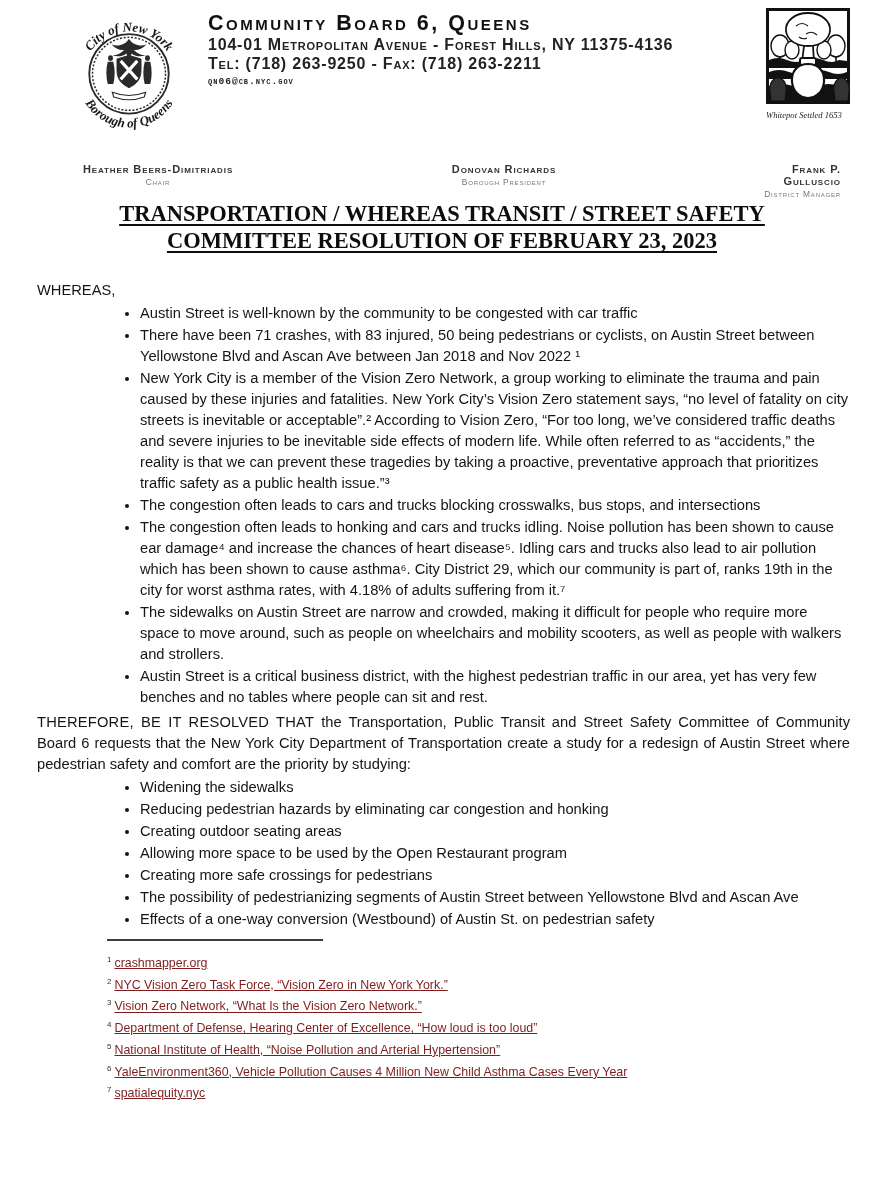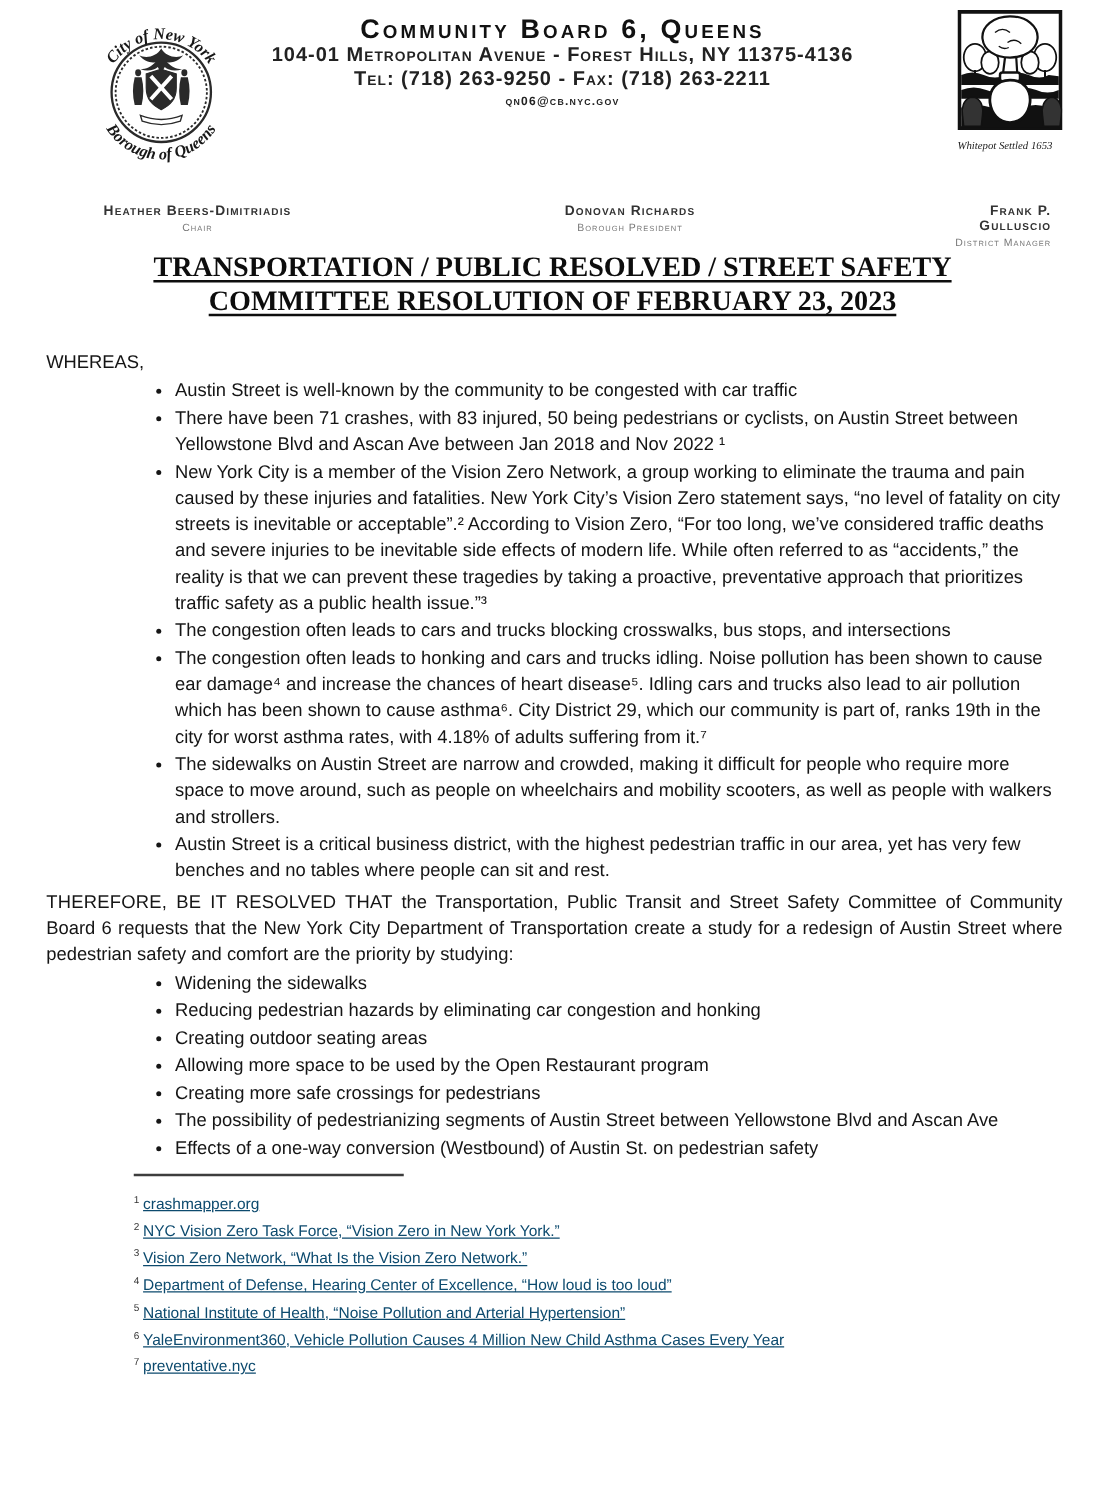--- a/index.html
+++ b/index.html
@@ -4,26 +4,26 @@
 <style>
   html,body{margin:0;padding:0;background:#ffffff;}
   body{width:884px;height:1188px;overflow:hidden;
        font-family:"Liberation Sans","DejaVu Sans",sans-serif;color:#1a1a1a;
        -webkit-font-smoothing:antialiased;}
   .page{position:relative;width:884px;height:1188px;background:#fff;}
 
   
   .letterhead{position:relative;height:196px;}
   .seal{position:absolute;left:68px;top:4px;width:122px;height:136px;}
-  .org-block{position:absolute;left:176px;right:160px;top:10px;text-align:center;}
+  .org-block{position:absolute;left:208px;right:160px;top:10px;text-align:left;}
   .org-name{font-weight:bold;font-variant:small-caps;font-size:21.5px;letter-spacing:2.5px;
             color:#111;line-height:26px;}
   .org-sub{font-weight:bold;font-variant:small-caps;font-size:16px;letter-spacing:0.8px;
            color:#222;line-height:18.5px;}
-  .org-sub.tiny{font-size:9.6px;letter-spacing:1px;}
+  .org-sub.tiny{font-size:9.6px;letter-spacing:1px;font-family:Liberation Mono, monospace;}
   .whitepot{position:absolute;right:32px;top:8px;width:86px;}
   .whitepot-caption{font-family:"Liberation Serif","DejaVu Serif",serif;font-style:italic;
                     font-size:8.6px;color:#222;margin-top:2px;white-space:nowrap;}
   .official{position:absolute;top:163px;text-align:center;transform:translateX(-50%);}
   .official-name{font-weight:bold;font-variant:small-caps;font-size:11px;letter-spacing:0.9px;color:#333;}
   .official-title{font-variant:small-caps;font-size:8.4px;letter-spacing:0.8px;color:#777;margin-top:2px;}
   .o1{left:158px;} .o2{left:492px;margin-left:12px;} .o3{left:798px;text-align:right;}
 
   
   .doc-title{margin:4px 0 0;text-align:center;font-family:"Liberation Serif","DejaVu Serif",serif;
@@ -36,21 +36,21 @@
   ul.bullets{margin:0;padding:0 0 0 103px;list-style:disc outside;}
   ul.bullets li{margin:0 0 1px 0;padding:0;}
   .resolved{margin:4px 0 2px 0;text-align:justify;}
   .resolved b{font-weight:normal;letter-spacing:0.2px;}
 
   
   .footnotes{margin:9px 0 0 107px;}
   .fn-sep{width:216px;border-top:2px solid #3d3d3d;margin:0 0 10px 0;}
   .fn-line{font-size:12.4px;line-height:17.6px;white-space:nowrap;}
   .fn-sup{font-size:8px;vertical-align:super;color:#333;margin-right:3px;}
-  .fn-link{color:#0c4a6e;text-decoration:underline;cursor:pointer;}
+  .fn-link{color:#7f1d1d;text-decoration:underline;cursor:pointer;}
 </style>
 </head>
 <body>
 
 <div class="page">
 
   <header class="letterhead">
 
     <div class="seal">
       <svg width="122" height="136" viewBox="0 0 132 140">
@@ -125,21 +125,21 @@
       <div class="official-name">Donovan Richards</div>
       <div class="official-title">Borough President</div>
     </div>
     <div class="official o3">
       <div class="official-name">Frank P. Gulluscio</div>
       <div class="official-title">District Manager</div>
     </div>
   </header>
 
   <h1 class="doc-title">
-    <div class="tline">TRANSPORTATION / PUBLIC RESOLVED / STREET SAFETY</div>
+    <div class="tline">TRANSPORTATION / WHEREAS TRANSIT / STREET SAFETY</div>
     <div class="tline">COMMITTEE RESOLUTION OF FEBRUARY 23, 2023</div>
   </h1>
 
   <main class="doc-body">
     <div class="whereas-label">WHEREAS,</div>
 
     <ul class="bullets">
       <li>Austin Street is well-known by the community to be congested with car traffic</li>
       <li>There have been 71 crashes, with 83 injured, 50 being pedestrians or cyclists, on Austin Street between Yellowstone Blvd and Ascan Ave between Jan 2018 and Nov 2022 ¹</li>
       <li>New York City is a member of the Vision Zero Network, a group working to eliminate the trauma and pain caused by these injuries and fatalities. New York City’s Vision Zero statement says, “no level of fatality on city streets is inevitable or acceptable”.² According to Vision Zero, “For too long, we’ve considered traffic deaths and severe injuries to be inevitable side effects of modern life. While often referred to as “accidents,” the reality is that we can prevent these tragedies by taking a proactive, preventative approach that prioritizes traffic safety as a public health issue.”³</li>
@@ -178,17 +178,17 @@
     <div class="fn-line">
       <span class="fn-sup">4</span><a class="fn-link">Department of Defense, Hearing Center of Excellence, “How loud is too loud”</a>
     </div>
     <div class="fn-line">
       <span class="fn-sup">5</span><a class="fn-link">National Institute of Health, “Noise Pollution and Arterial Hypertension”</a>
     </div>
     <div class="fn-line">
       <span class="fn-sup">6</span><a class="fn-link">YaleEnvironment360, Vehicle Pollution Causes 4 Million New Child Asthma Cases Every Year</a>
     </div>
     <div class="fn-line">
-      <span class="fn-sup">7</span><a class="fn-link">preventative.nyc</a>
+      <span class="fn-sup">7</span><a class="fn-link">spatialequity.nyc</a>
     </div>
   </footer>
 
 </div>
 
 </body></html>

